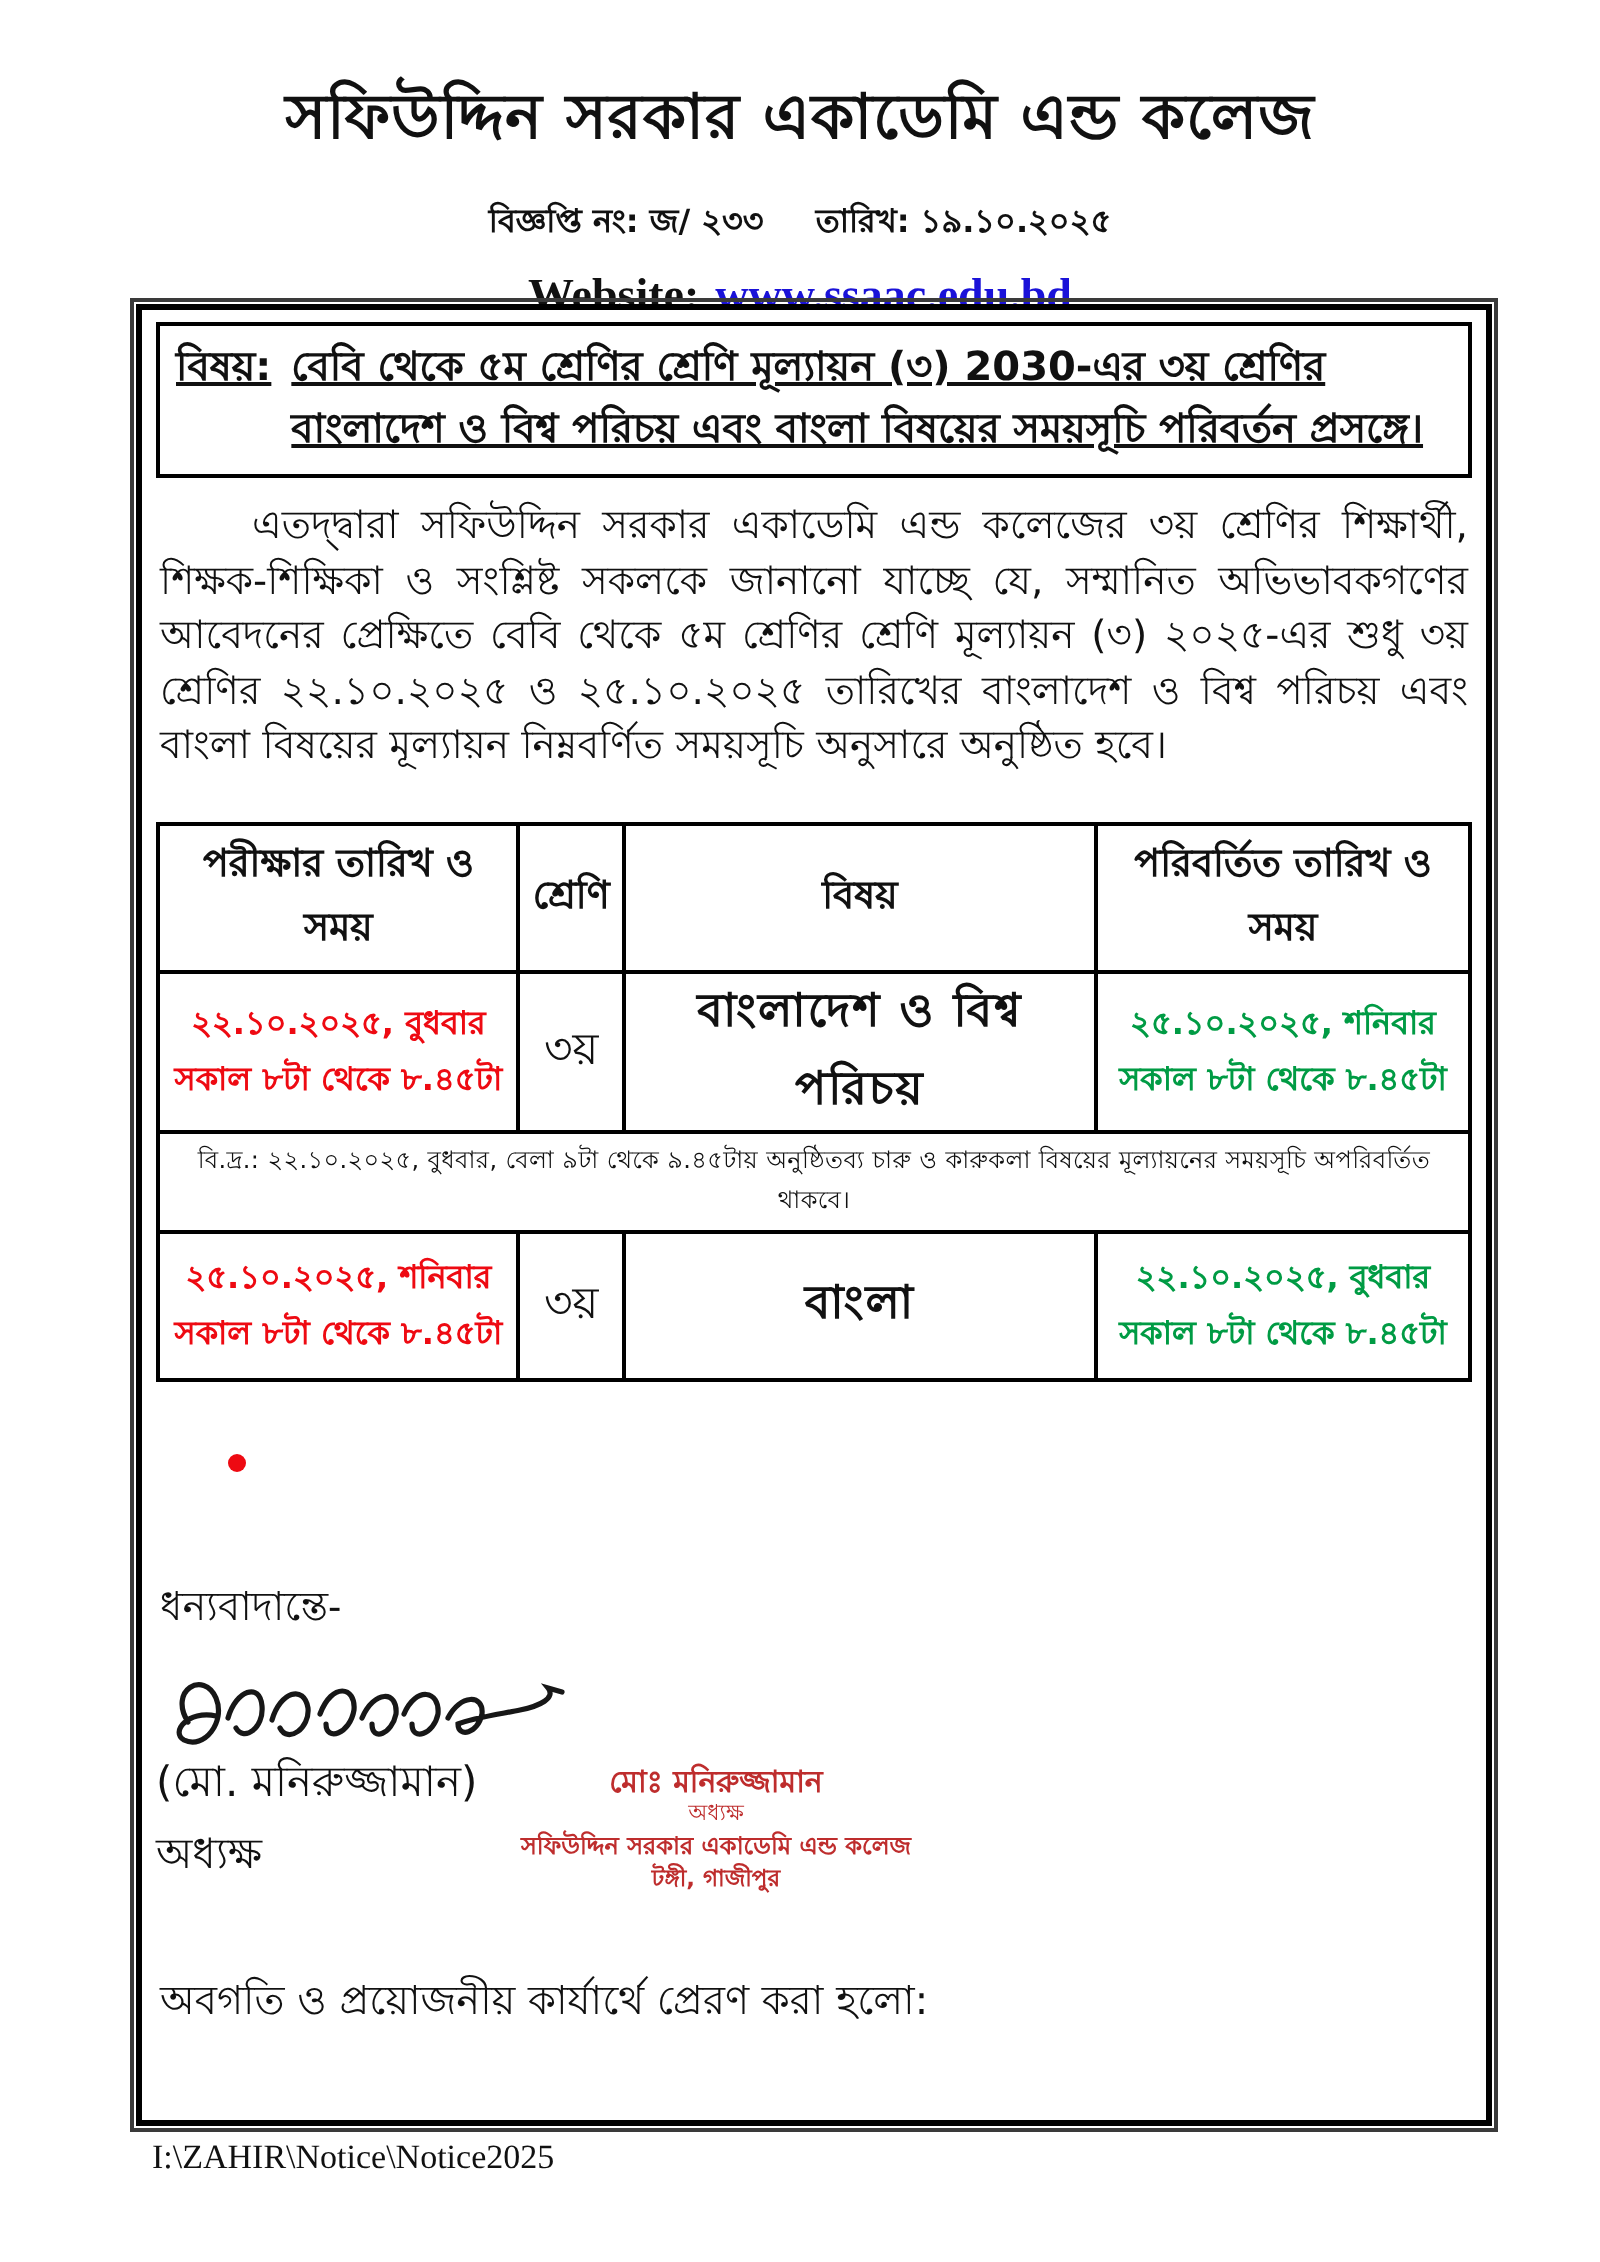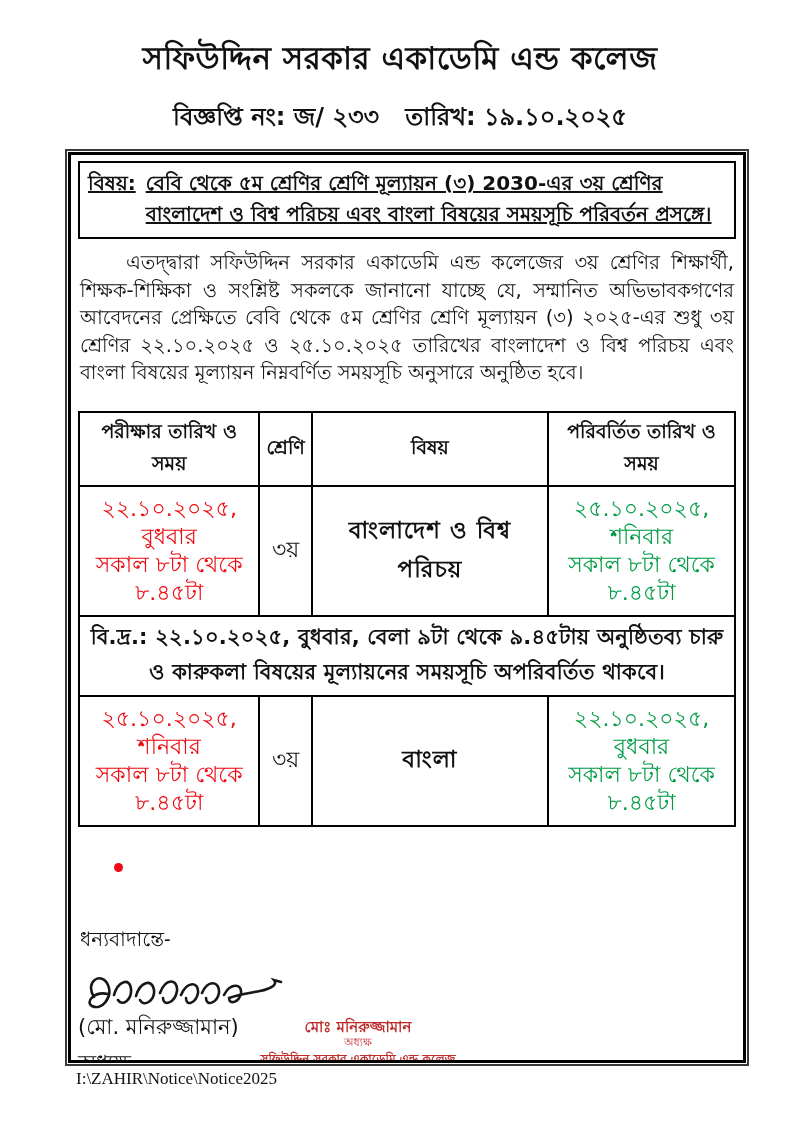--- a/index.html
+++ b/index.html
@@ -12,21 +12,21 @@
     overflow: hidden;
   }
 
   
   .header { text-align: center; padding-top: 34px; }
   .school-title {
     font-size: 31px; font-weight: bold; letter-spacing: 0.5px;
     font-family: "DejaVu Sans", sans-serif;
   }
   .notice-line {
-    margin-top: 12px; font-size: 24px; font-weight: bold;
+    margin-top: 12px; font-size: 16px; font-weight: bold;
     font-family: "DejaVu Sans", sans-serif;
   }
   .notice-line .gap { display: inline-block; width: 26px; }
   .website-line {
     margin-top: 10px; font-size: 23px; font-weight: bold;
     font-family: "Liberation Serif", serif;
   }
   .website-line a {
     color: #1a12d8; text-decoration: underline; margin-left: 8px;
   }
@@ -72,27 +72,27 @@
   }
   table.schedule th, table.schedule td {
     border: 2.5px solid #000;
     text-align: center; vertical-align: middle;
   }
   table.schedule th { font-size: 19px; font-weight: bold; padding: 4px 2px; }
   .col-examdate { width: 27.5%; }
   .col-class   { width: 8%; }
   .col-subject { width: 36%; }
   .col-newdate { width: 28.5%; }
-  td.date-cell { font-size: 22px; font-weight: normal; line-height: 28px; padding: 8px 2px; }
+  td.date-cell { font-size: 16px; font-weight: bold; line-height: 28px; padding: 8px 2px; }
   td.red-cell   { color: var(--red); }
   td.green-cell { color: var(--green); }
   td.class-cell { font-size: 22px; font-weight: normal; }
   td.subject-cell { font-size: 23px; font-weight: bold; letter-spacing: 1px; }
   td.note-cell {
-    font-size: 21px; font-weight: bold;
+    font-size: 12px; font-weight: normal;
     text-align: left; padding: 4px 0;
     letter-spacing: 0.2px;
   }
 
   
   .bullet-remark {
     margin: 36px 0 0 36px;
     display: flex; align-items: center;
     color: var(--red);
     font-size: 18.5px; font-weight: bold;

